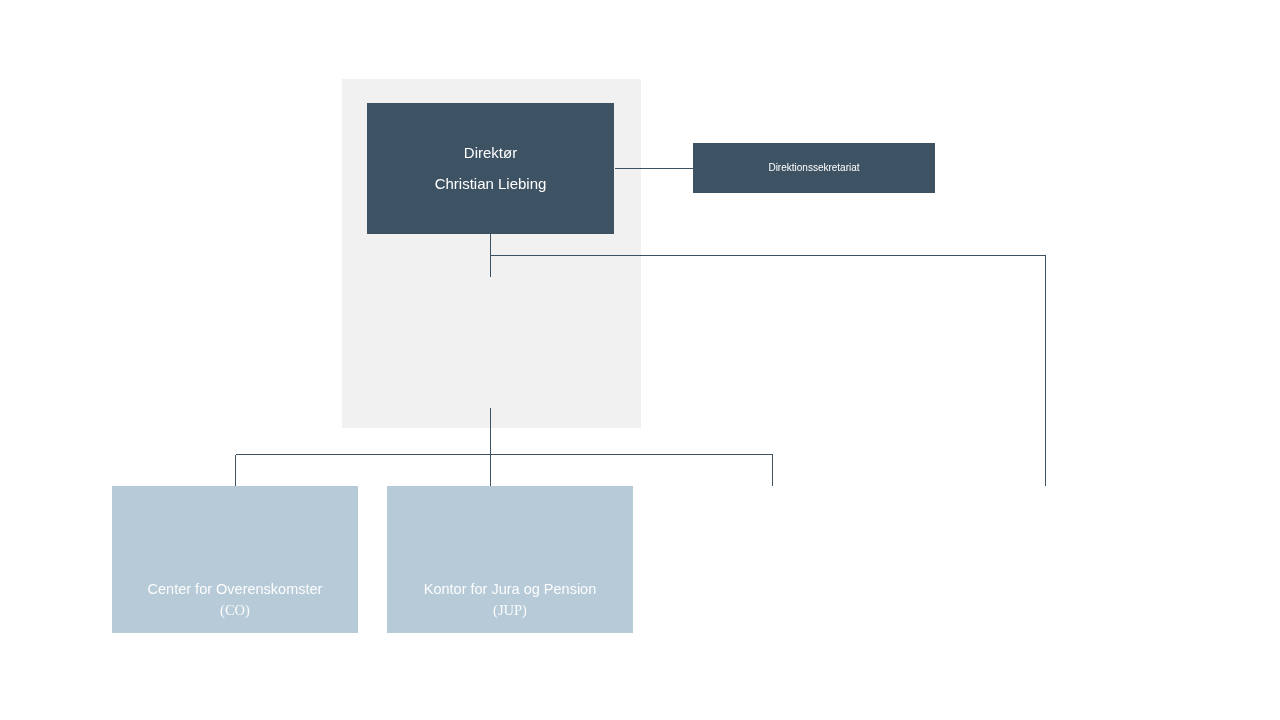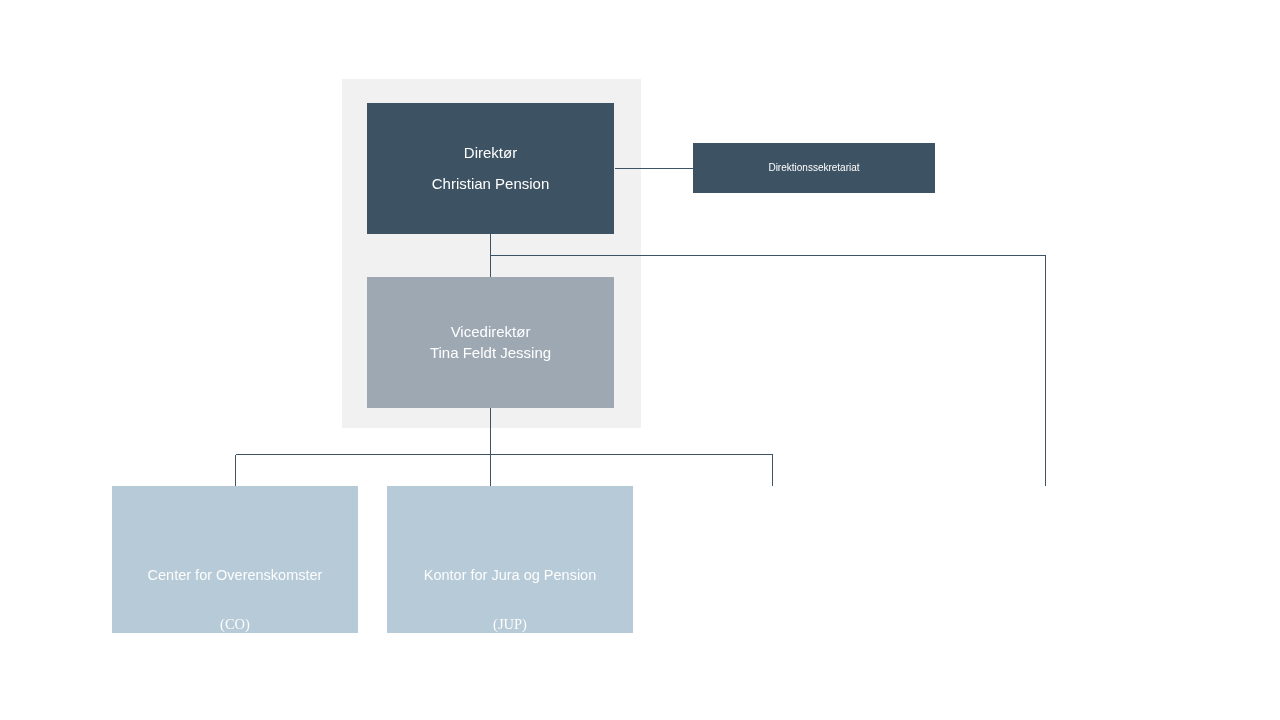--- a/index.html
+++ b/index.html
@@ -87,21 +87,21 @@
   #node-vicedirektor .line + .line { margin-top: 2px; }
 
   
   .unit {
     top: 464px;
     height: 147px;
     width: 246px;
     background: #b6cad8;
     font-size: 14.5px;
     color: #fdfdfd;
-    justify-content: space-between;
+    justify-content: center;
     padding-top: 80px;
   }
   .unit .line + .line { margin-top: 2px; font-family: Liberation Serif, serif; }
   #node-co   { left: 112px; }
   #node-jup  { left: 387px; }
   #node-carl { left: 655px; }
   #node-ana  { left: 922px; }
 </style>
 </head>
 <body>
@@ -121,31 +121,27 @@
 
       <path d="M 490.5 386 V 464"></path>
       <path d="M 235.5 432.5 H 772.5"></path>
       <path d="M 235.5 432.5 V 464"></path>
       <path d="M 772.5 432.5 V 464"></path>
     </g>
   </svg>
 
   <div class="node" id="node-direktor">
     <span class="line">Direktør</span>
-    <span class="line">Christian Pension</span>
+    <span class="line">Christian Liebing</span>
   </div>
 
   <div class="node" id="node-direktionssekretariat">
     <span class="line">Direktionssekretariat</span>
   </div>
 
-  <div class="node" id="node-vicedirektor">
-    <span class="line">Vicedirektør</span>
-    <span class="line">Tina Feldt Jessing</span>
-  </div>
 
   <div class="node unit" id="node-co">
     <span class="line">Center for Overenskomster</span>
     <span class="line">(CO)</span>
   </div>
 
   <div class="node unit" id="node-jup">
     <span class="line">Kontor for Jura og Pension</span>
     <span class="line">(JUP)</span>
   </div>

